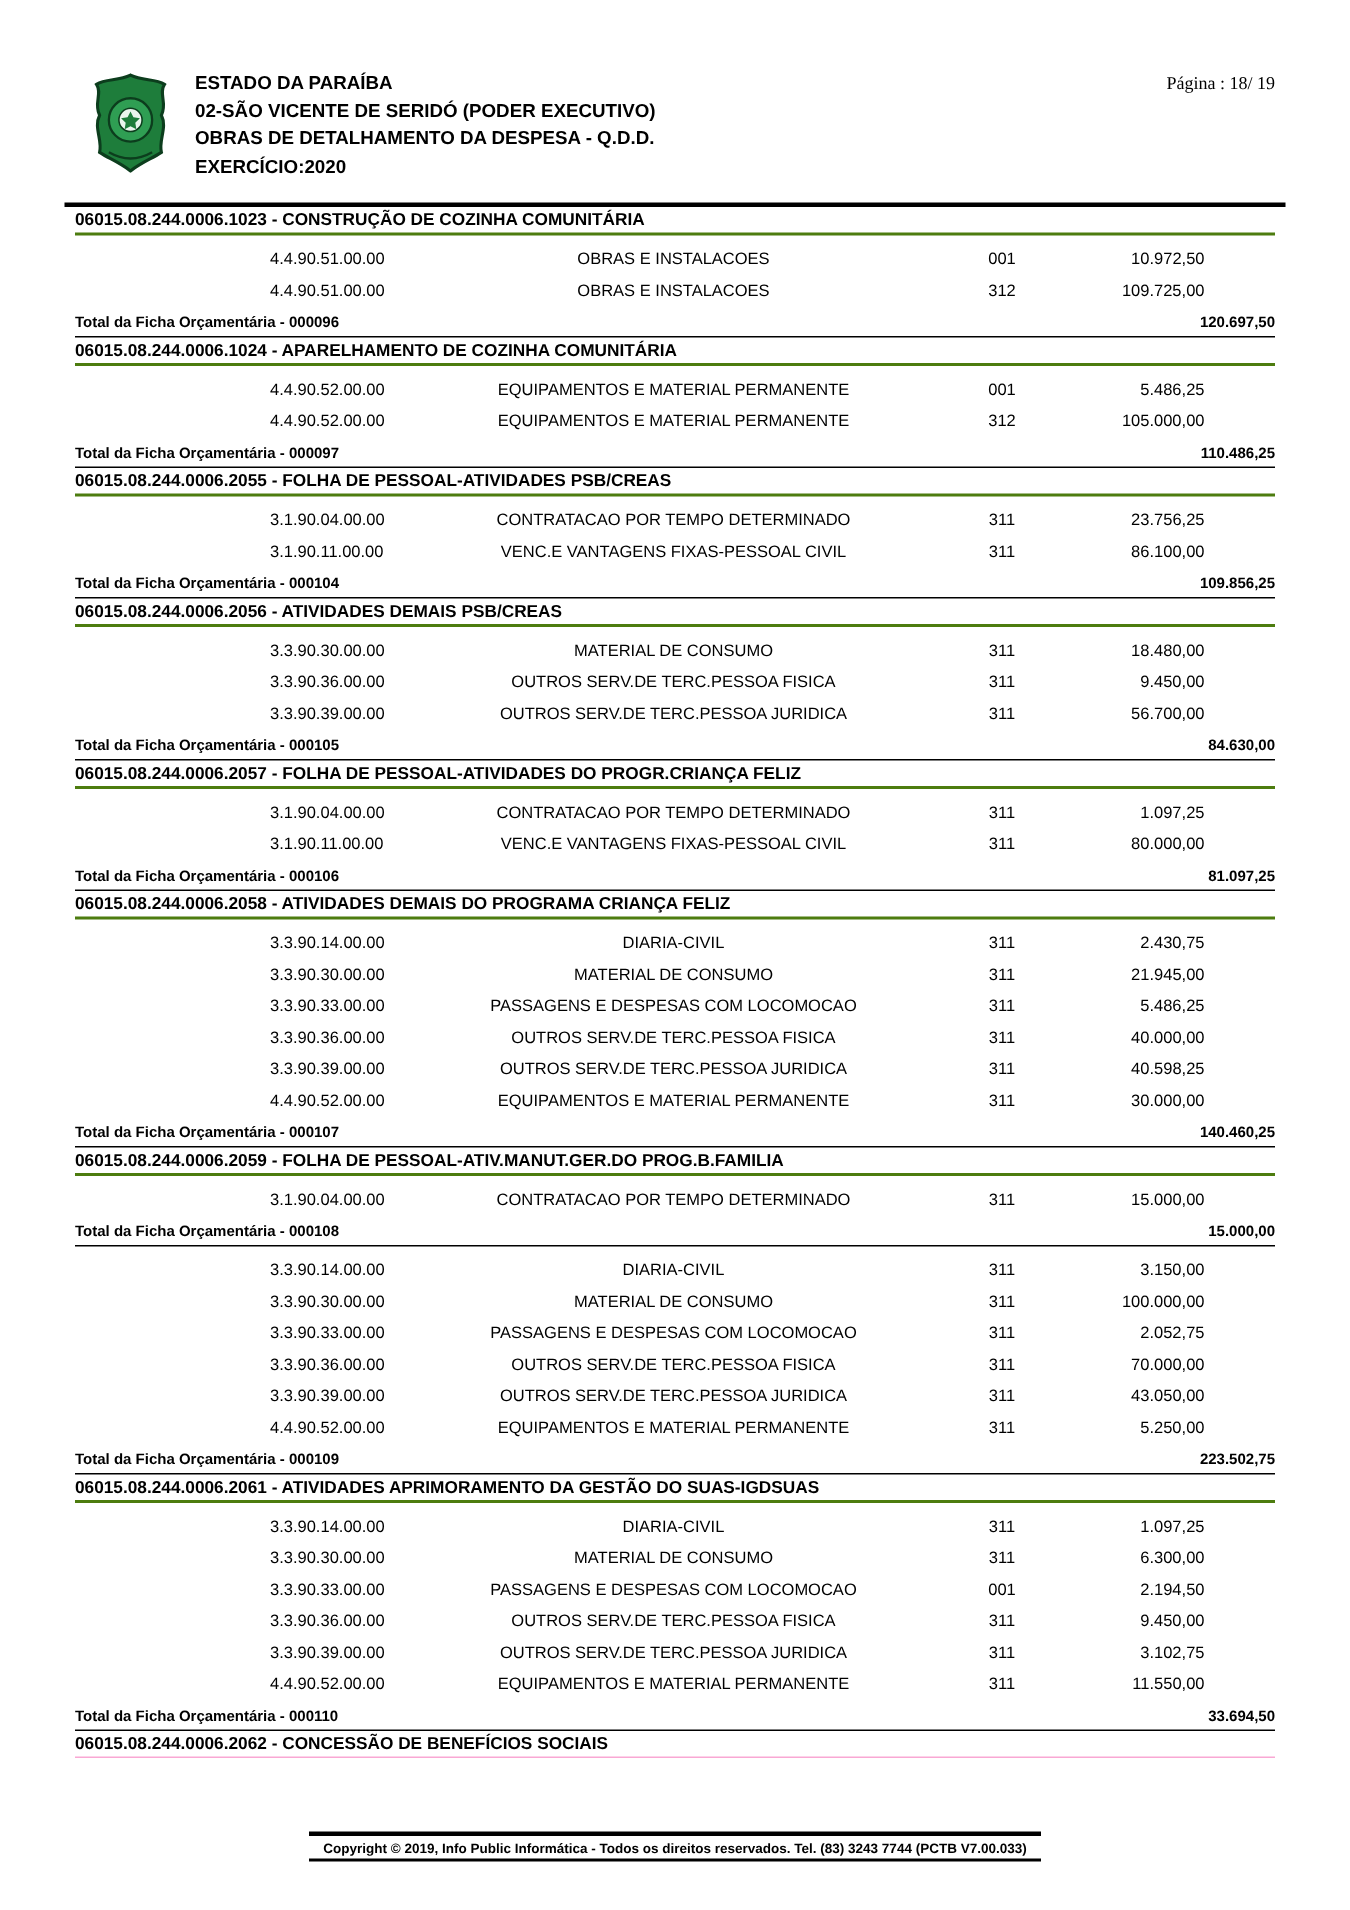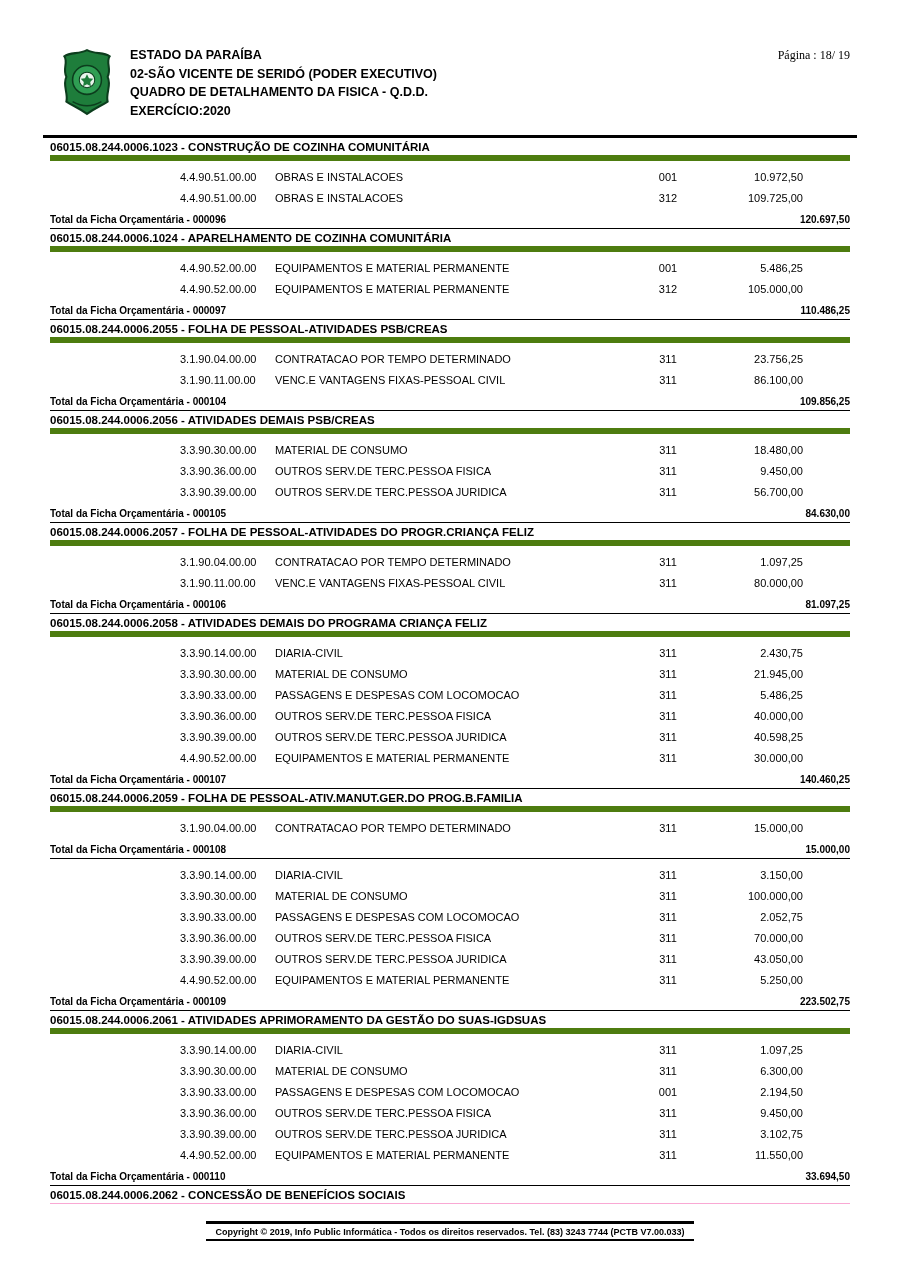--- a/index.html
+++ b/index.html
@@ -53,37 +53,37 @@
   .thick-rule {
     height: 3px;
     background: #000;
     margin: 15px -7px 0 -7px;
   }
   
   .section-title {
     font-size: 11.5px;
     font-weight: bold;
     padding: 3px 0 2px 0;
-    border-bottom: 6px solid #4d7c0f;
+    border-bottom: 2px solid #4d7c0f;
     white-space: nowrap;
   }
   .rows {
     padding: 5px 0 3px 0;
   }
   .row {
     display: grid;
     grid-template-columns: 115px 80px 348px 60px 90px 1fr;
     align-items: center;
     height: 21px;
     font-size: 11px;
     white-space: nowrap;
     gap: 15px;
   }
   .c-code { text-align: left; }
-  .c-desc { text-align: left; }
+  .c-desc { text-align: center; }
   .c-src  { text-align: center; }
   .c-value { text-align: right; }
   .total-row {
     display: flex;
     justify-content: space-between;
     align-items: baseline;
     font-size: 10px;
     font-weight: bold;
     padding: 3px 0 3px 0;
     border-bottom: 1px solid #000;
@@ -125,21 +125,21 @@
         <path d="M28 2 C20 6 12 4 6 8 C10 14 4 20 8 28 C4 36 10 44 8 52 C14 56 20 58 28 64 C36 58 42 56 48 52 C46 44 52 36 48 28 C52 20 46 14 50 8 C44 4 36 6 28 2 Z" fill="#1e7d3b" stroke="#0c3d1d" stroke-width="2"></path>
         <circle cx="28" cy="31" r="14" fill="#2f9e53" stroke="#0c3d1d" stroke-width="1.5"></circle>
         <circle cx="28" cy="31" r="7.5" fill="#e9f5ec" stroke="#0c3d1d" stroke-width="1"></circle>
         <path d="M28 25.5 l1.9 3.8 4.2 .6 -3 3 .7 4.2 -3.8 -2 -3.8 2 .7 -4.2 -3 -3 4.2 -.6 z" fill="#1e7d3b"></path>
         <path d="M14 52 Q28 60 42 52" fill="none" stroke="#0c3d1d" stroke-width="1.5"></path>
       </svg>
     </div>
     <div class="header-lines">
       <div class="h-line">ESTADO DA PARAÍBA</div>
       <div class="h-line">02-SÃO VICENTE DE SERIDÓ (PODER EXECUTIVO)</div>
-      <div class="h-line">QUADRO DE DETALHAMENTO DA FISICA - Q.D.D.</div>
+      <div class="h-line">OBRAS DE DETALHAMENTO DA DESPESA - Q.D.D.</div>
       <div class="h-line">EXERCÍCIO:2020</div>
     </div>
     <div class="page-num">Página : 18/ 19</div>
   </div>
 
   <div class="thick-rule"></div>
 
   <div id="sections">
   <div class="section">
     <div class="section-title">06015.08.244.0006.1023 - CONSTRUÇÃO DE COZINHA COMUNITÁRIA</div>

